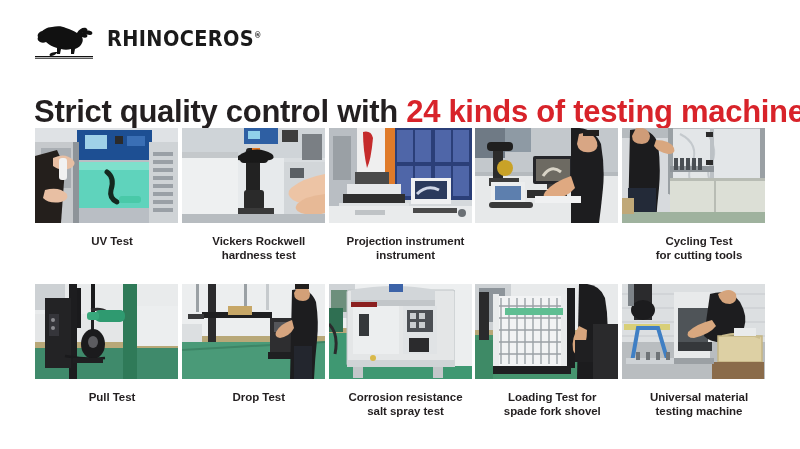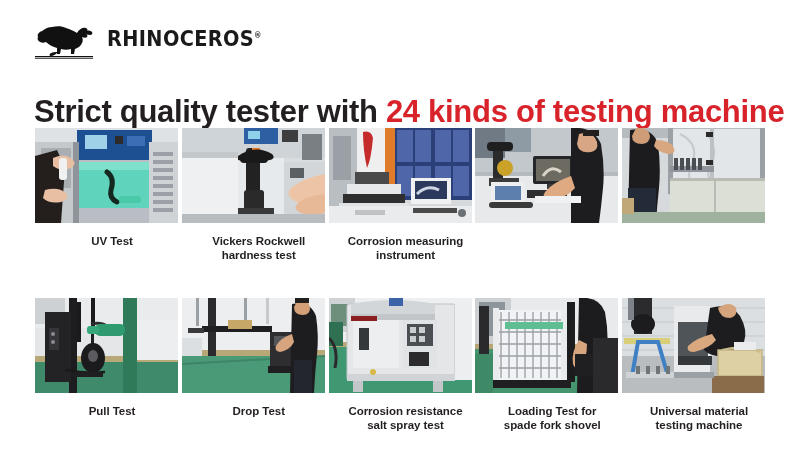--- a/index.html
+++ b/index.html
@@ -67,21 +67,21 @@
     position: absolute;
     left: 35px;
     top: 128px;
     width: 730px;
   }
   .row {
     display: flex;
     justify-content: space-between;
     align-items: flex-start;
   }
-  .row + .row { margin-top: 36px; }
+  .row + .row { margin-top: 22px; }
 
   .cell {
     width: 143px;
     display: flex;
     flex-direction: column;
     align-items: center;
   }
   .thumb {
     width: 143px;
     height: 95px;
@@ -121,21 +121,21 @@
         <path d="M50 13 C53 11, 57 11, 59 13 C60 14, 59 16, 57 16 C55 16, 52 15, 50 14 Z"></path>
         <path d="M24 34 C22 36, 20 37, 18 37 C16 37, 16 35, 18 34 C20 33, 22 33, 24 33 Z"></path>
       </g>
       <rect x="2" y="37" width="58" height="1.3" fill="#111111"></rect>
       <rect x="2" y="39" width="58" height="0.7" fill="#111111"></rect>
     </svg>
   </span>
   <span class="logo-word"><span>RHINOCEROS</span><span class="logo-reg">®</span></span>
 </div>
 
-<h1 class="headline"><span>Strict quality tester with </span><span class="accent">24 kinds of testing machine</span></h1>
+<h1 class="headline"><span>Strict quality control with </span><span class="accent">24 kinds of testing machine</span></h1>
 
 <div class="grid">
 
   <div class="row">
 
     <div class="cell">
       <span class="thumb">
         <svg viewBox="0 0 143 95" xmlns="http://www.w3.org/2000/svg">
           <rect width="143" height="95" fill="#b9bec4"></rect>
           <rect x="0" y="0" width="143" height="18" fill="#dfe2e5"></rect>
@@ -226,21 +226,21 @@
           <rect x="10" y="75" width="70" height="8" fill="#dfe2e4"></rect>
           <rect x="82" y="50" width="40" height="26" fill="#f0f1f2"></rect>
           <rect x="86" y="53" width="32" height="18" fill="#2b3a5c"></rect>
           <path d="M88 66 q10 -10 22 -4" stroke="#cfd6e6" stroke-width="3" fill="none"></path>
           <rect x="0" y="78" width="143" height="17" fill="#e9ebec"></rect>
           <rect x="84" y="80" width="44" height="5" fill="#4a4a4a"></rect>
           <rect x="26" y="82" width="30" height="5" fill="#bfc3c6"></rect>
           <circle cx="133" cy="85" r="4" fill="#6b7075"></circle>
         </svg>
       </span>
-      <div class="caption">Corrosion measuring
+      <div class="caption">Projection instrument
 instrument</div>
     </div>
 
     <div class="cell">
       <span class="thumb">
         <svg viewBox="0 0 143 95" xmlns="http://www.w3.org/2000/svg">
           <rect width="143" height="95" fill="#cfd3d6"></rect>
           <rect x="0" y="0" width="143" height="44" fill="#c3c8cc"></rect>
           <rect x="0" y="0" width="30" height="30" fill="#6f7a85"></rect>
           <rect x="30" y="0" width="26" height="24" fill="#8e9aa4"></rect>
@@ -295,20 +295,22 @@
           <rect x="48" y="50" width="95" height="3" fill="#b8bcb4"></rect>
           <rect x="92" y="50" width="2" height="38" fill="#b8bcb4"></rect>
           <path d="M8 2 q22 -4 28 14 q3 22 1 44 q-2 18 -3 35 l-28 0 Z" fill="#1c1c1e"></path>
           <path d="M14 0 q12 -2 14 8 q0 7 -8 8 q-10 0 -10 -8 Z" fill="#cf9c78"></path>
           <path d="M34 12 q14 0 18 8 q2 6 -6 6 q-10 -2 -14 -8 Z" fill="#d9a77f"></path>
           <rect x="6" y="60" width="28" height="35" fill="#232a38"></rect>
           <rect x="0" y="84" width="143" height="11" fill="#9fb29e"></rect>
           <rect x="0" y="70" width="12" height="16" fill="#c0a878"></rect>
         </svg>
       </span>
+      <div class="caption">Cycling Test
+for cutting tools</div>
     </div>
 
   </div>
 
   <div class="row">
 
     <div class="cell">
       <span class="thumb">
         <svg viewBox="0 0 143 95" xmlns="http://www.w3.org/2000/svg">
           <rect width="143" height="95" fill="#e4e6e7"></rect>

